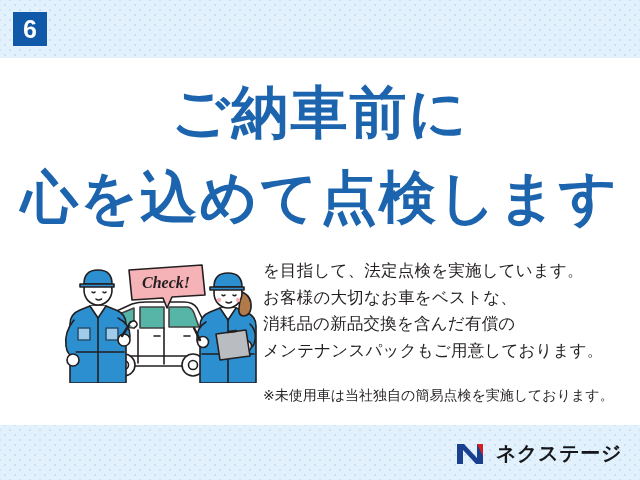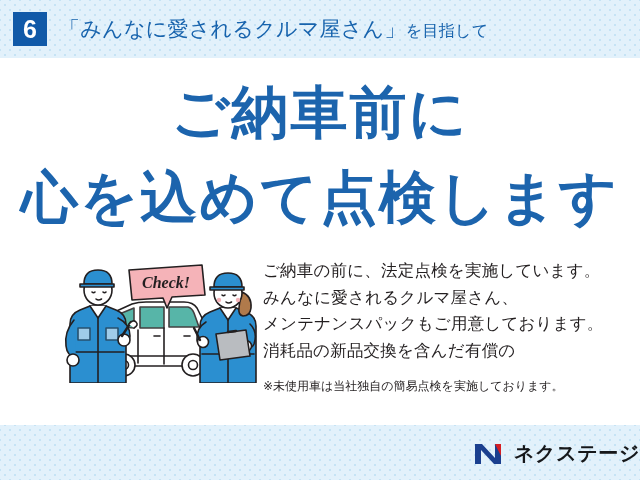--- a/index.html
+++ b/index.html
@@ -107,22 +107,22 @@
     width: 360px;
     color: #231f20;
     font-size: 16.5px;
     line-height: 1.62;
     letter-spacing: 0.2px;
   }
   .body-copy .line { display: block; white-space: nowrap; }
   .body-note {
     display: block;
     white-space: nowrap;
-    font-size: 12px;
-    margin-top: 13px;
+    font-size: 14px;
+    margin-top: 20px;
     letter-spacing: 0px;
   }
 
   
   .illustration {
     position: absolute;
     left: 60px;
     top: 190px;
     width: 205px;
     height: 135px;
@@ -132,20 +132,21 @@
   
   .footer {
     position: absolute;
     left: 0;
     top: 425px;
     width: 640px;
     height: 55px;
     display: flex;
     align-items: center;
     justify-content: flex-end;
+    padding-right: 18px;
     box-sizing: border-box;
   }
   .brand {
     display: flex;
     align-items: center;
   }
   .brand-mark {
     width: 33px;
     height: 25px;
     margin-right: 7px;
@@ -159,38 +160,34 @@
     line-height: 1;
   }
 </style>
 </head>
 <body>
 
 <div class="page">
 
   <div class="header">
     <div class="num-badge">6</div>
-    <div class="header-text">
-      <span class="header-main">「みんなに愛されるクルマ屋さん」</span>
-      <span class="header-sub">を目指して</span>
-    </div>
   </div>
 
   <div class="panel">
 
     <div class="headline">
       <span class="headline-line1">ご納車前に</span>
       <span class="headline-line2">心を込めて点検します</span>
     </div>
 
     <div class="body-copy">
-      <span class="line">ご納車の前に、法定点検を実施しています。</span>
-      <span class="line">みんなに愛されるクルマ屋さん、</span>
+      <span class="line">を目指して、法定点検を実施しています。</span>
+      <span class="line">お客様の大切なお車をベストな、</span>
+      <span class="line">消耗品の新品交換を含んだ有償の</span>
       <span class="line">メンテナンスパックもご用意しております。</span>
-      <span class="line">消耗品の新品交換を含んだ有償の</span>
       <span class="body-note">※未使用車は当社独自の簡易点検を実施しております。</span>
     </div>
 
     <div class="illustration">
       <svg viewBox="0 0 205 135" width="205" height="135">
         <g fill="none" stroke="#231f20" stroke-width="1.6" stroke-linecap="round" stroke-linejoin="round">
 
           <g>
             <path d="M40 118 L40 80 Q41 70 50 66 L72 56 Q78 54 86 54 L124 54
                      Q133 54 137 60 L146 78 Q148 84 148 92 L148 118 Z" fill="#ffffff"></path>

